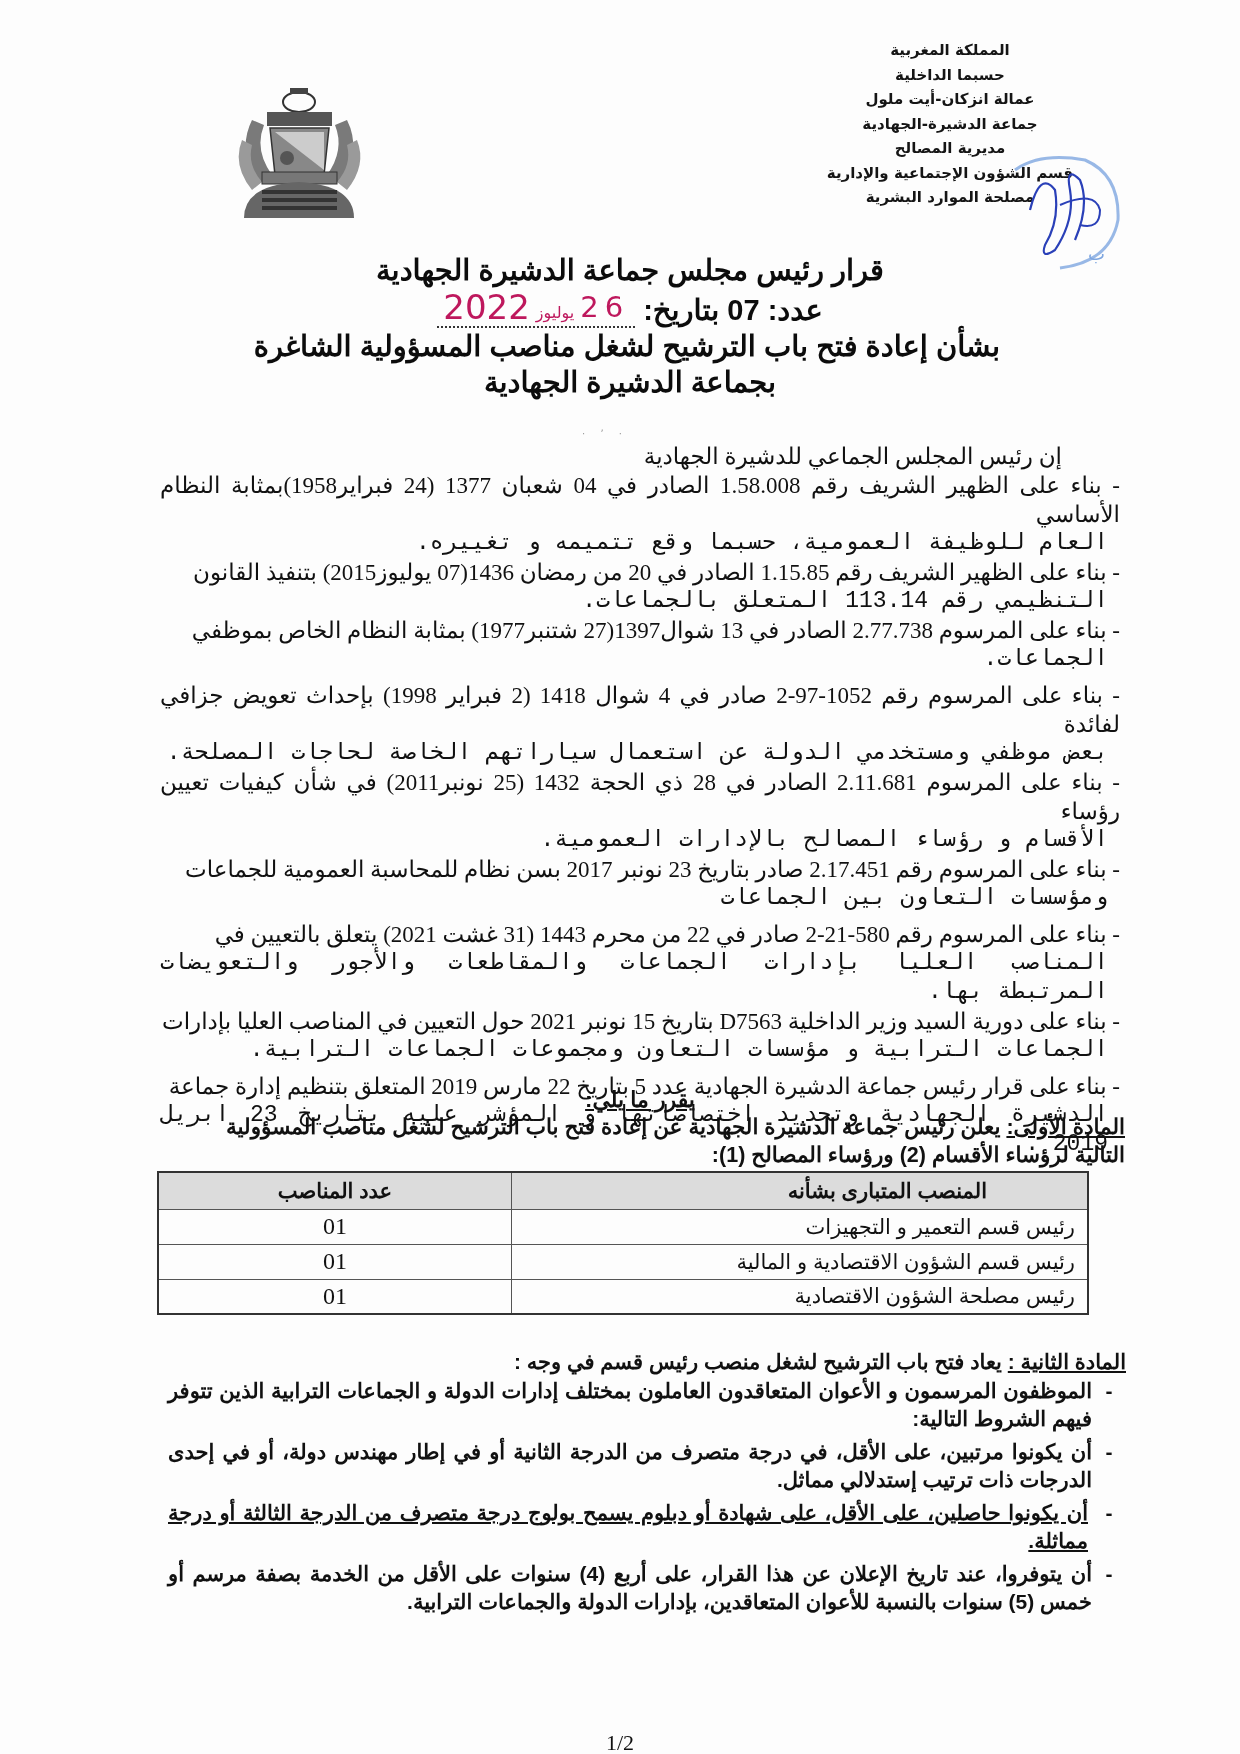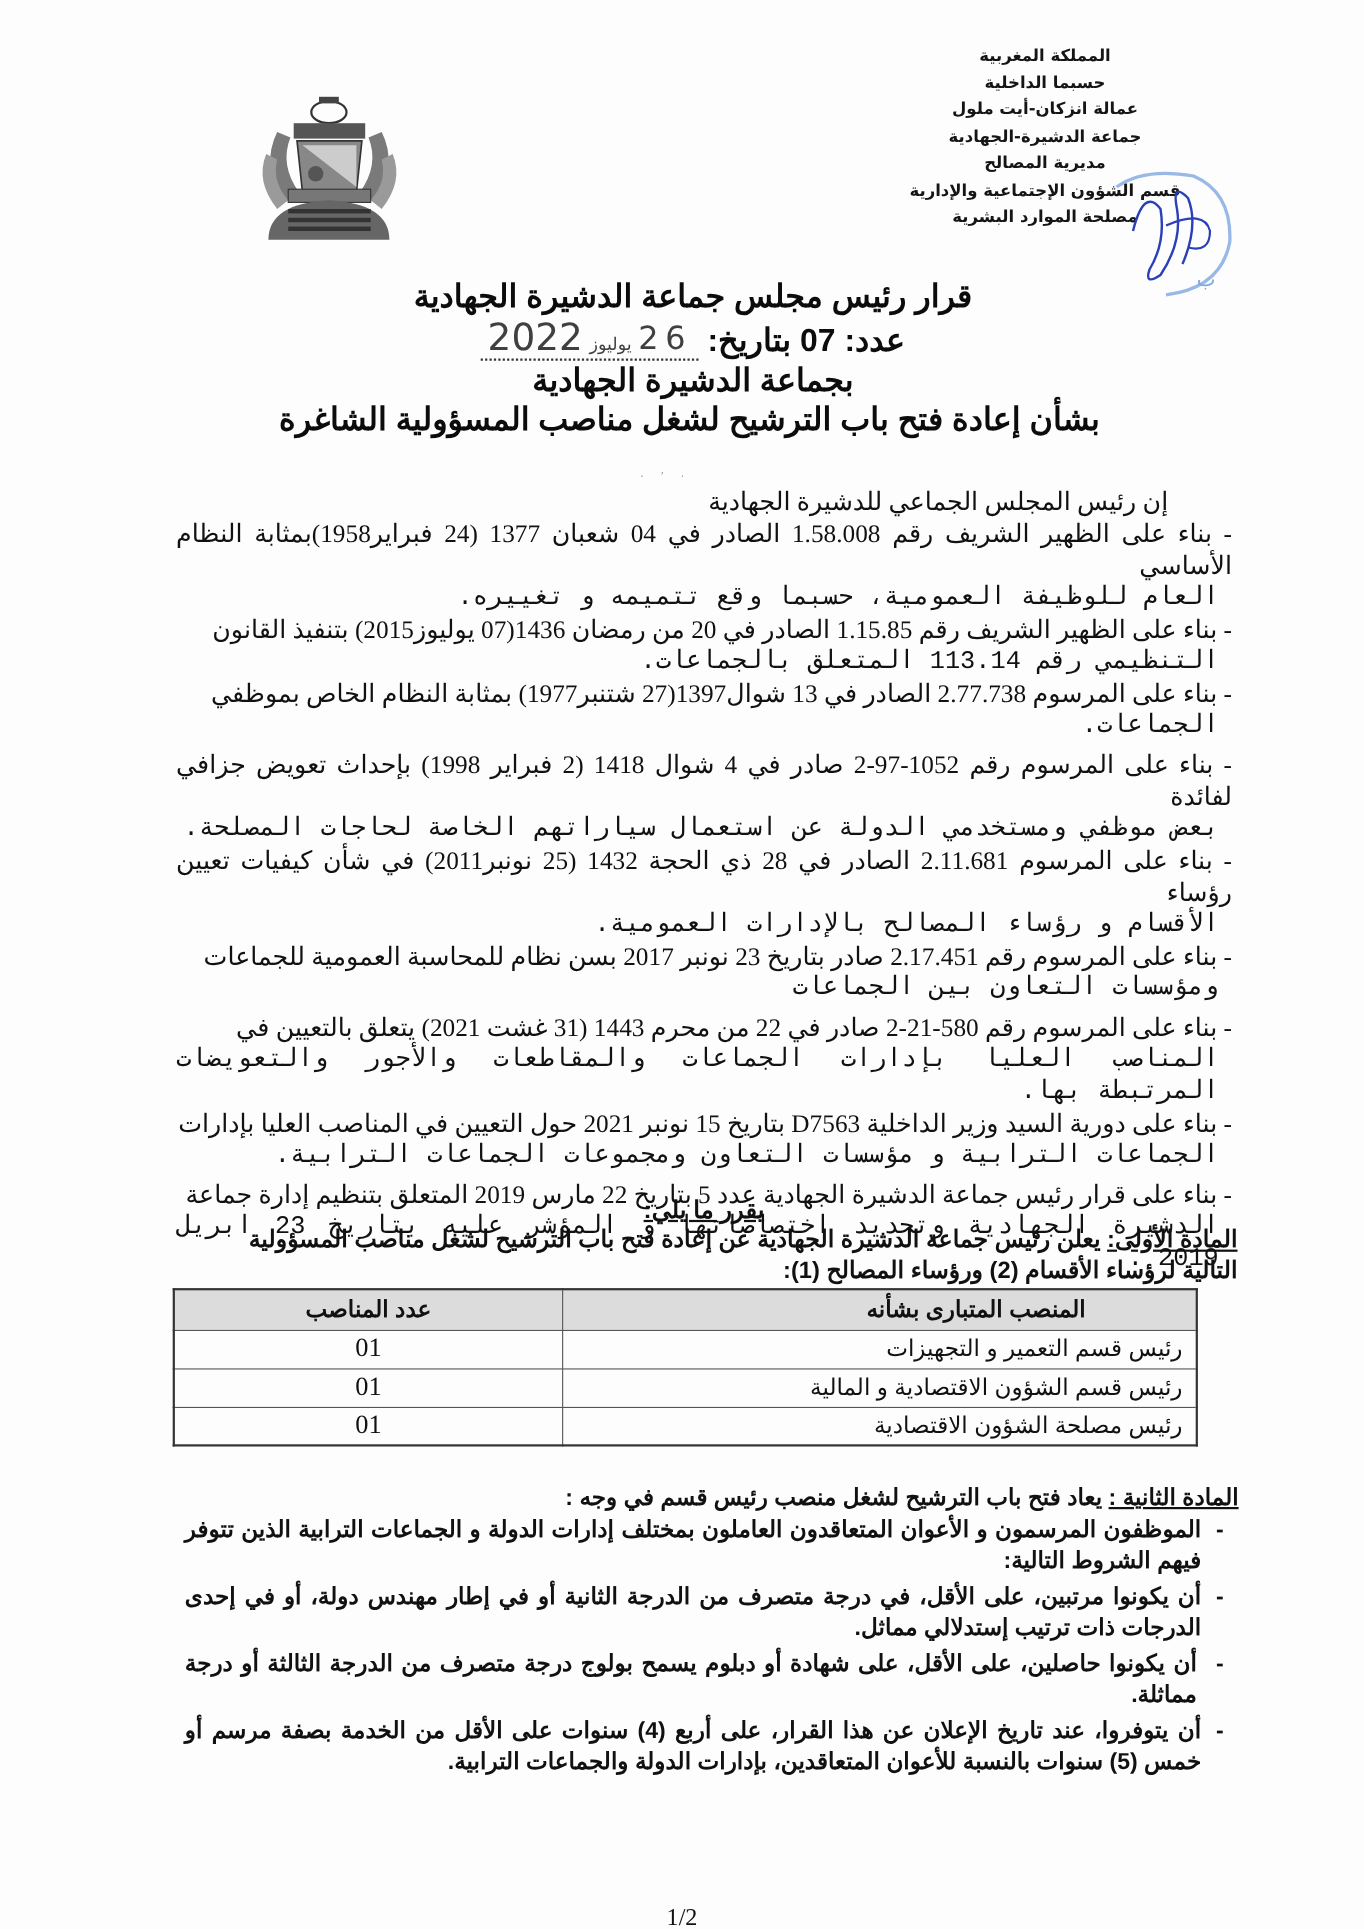--- a/index.html
+++ b/index.html
@@ -26,21 +26,21 @@
   .title-block {
     position: absolute; top: 252px; left: 260px; width: 740px;
     direction: rtl; text-align: center;
     font-family: "Liberation Sans", sans-serif; font-weight: bold;
     font-size: 29px; line-height: 36px; color: #0c0c0c;
   }
   .title-line { white-space: nowrap; }
   .number-line { display: flex; justify-content: center; align-items: flex-end; gap: 8px; direction: rtl; }
   .date-hand {
     display: inline-flex; direction: ltr; align-items: flex-end; gap: 6px;
-    color: #404040; font-weight: normal; font-family: "DejaVu Sans", sans-serif;
+    color: #be185d; font-weight: normal; font-family: "DejaVu Sans", sans-serif;
     border-bottom: 2px dotted #333; padding: 0 6px 0 6px; height: 40px;
   }
   .date-year { font-size: 34px; line-height: 38px; }
   .date-month { font-size: 16px; line-height: 26px; direction: rtl; }
   .date-day { font-size: 29px; line-height: 38px; letter-spacing: 6px; }
 
   .dots {
     position: absolute; top: 428px; left: 560px; width: 90px; height: 10px;
     color: #999; font-size: 10px; letter-spacing: 6px; text-align: center;
   }
@@ -93,21 +93,21 @@
     position: absolute; top: 1348px; left: 168px; width: 958px;
     direction: rtl; text-align: justify;
     font-family: "Liberation Sans", sans-serif; font-weight: bold;
     font-size: 21px; line-height: 28.5px; color: #111;
   }
   .article2 .ul { text-decoration: underline; }
   .article2 .item { display: flex; direction: rtl; margin-top: 4px; }
   .article2 .item.first { margin-top: 0; }
   .article2 .dash { width: 34px; flex: 0 0 34px; text-align: center; }
   .article2 .txt { flex: 1; }
-  .article2 .item.indent .txt { padding-right: 4px; }
+  .article2 .item.indent .txt { padding-right: 4px; text-decoration: underline; }
 
   .page-num {
     position: absolute; top: 1694px; left: 560px; width: 120px; text-align: center;
     font-family: "Liberation Serif", serif; font-size: 22px; color: #111; margin-top: 36px;
   }
 </style>
 </head>
 <body>
 
 <div class="page">
@@ -154,22 +154,22 @@
   <div class="title-block">
     <div class="title-line">قرار رئيس مجلس جماعة الدشيرة الجهادية</div>
     <div class="number-line">
       <span>عدد: 07 بتاريخ:</span>
       <span class="date-hand">
         <span class="date-year">2022</span>
         <span class="date-month">يوليوز</span>
         <span class="date-day">26</span>
       </span>
     </div>
+    <div class="title-line">بشأن إعادة فتح باب الترشيح لشغل مناصب المسؤولية الشاغرة</div>
     <div class="title-line">بجماعة الدشيرة الجهادية</div>
-    <div class="title-line">بشأن إعادة فتح باب الترشيح لشغل مناصب المسؤولية الشاغرة</div>
   </div>
 
   <div class="dots">· ʼ ·</div>
 
   <div class="body">
     <div class="intro">إن رئيس المجلس الجماعي للدشيرة الجهادية</div>
 
     <div class="para">
       <div>- بناء على الظهير الشريف رقم 1.58.008 الصادر في 04 شعبان 1377 (24 فبراير1958)بمثابة النظام الأساسي</div>
       <div class="cont">العام للوظيفة العمومية، حسبما وقع تتميمه و تغييره.</div>

